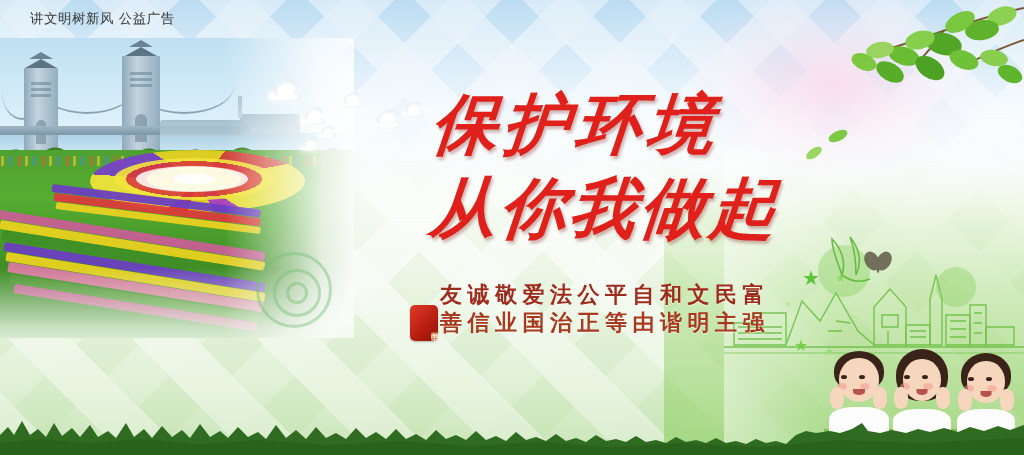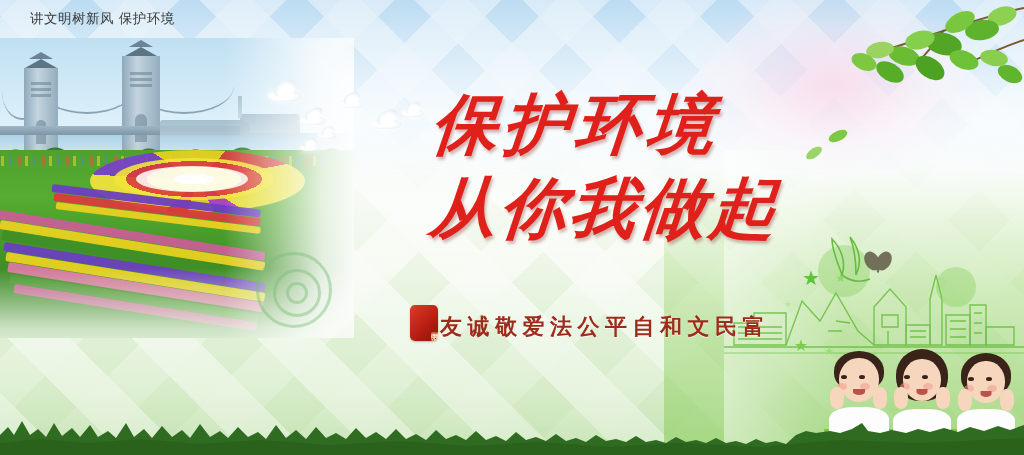--- a/index.html
+++ b/index.html
@@ -221,21 +221,20 @@
   .values {
     position:absolute; left:440px; top:280px;
     font-family:"DejaVu Serif","Liberation Serif",serif;
     font-weight:bold;
     color:#9e2b1c;
     font-size:22px;
     line-height:28px;
     letter-spacing:5.5px;
     white-space:nowrap;
     text-shadow:0 1px 0 rgba(255,255,255,.6);
-    margin-top:32px;
   }
   .values .row2 { color:#a8391f; }
 
   .seal {
     position:absolute; left:410px; top:305px; width:28px; height:36px;
     background:linear-gradient(135deg,#e03a28,#b51d10 60%,#8e1409);
     border-radius:5px;
     box-shadow:0 1px 2px rgba(0,0,0,.25);
     color:#ffe9c9; font-size:8px; line-height:8px;
     font-family:"DejaVu Serif","Liberation Serif",serif;
@@ -484,29 +483,30 @@
       L316 18 L326 29 L336 24 L346 30 L356 19 L366 29 L376 23 L386 30 L396 20 L406 30 L416 25 L426 31
       L436 21 L446 30 L456 26 L466 31 L476 22 L486 31 L496 27 L506 32 L516 23 L526 31 L536 28 L546 32
       L556 25 L566 32 L576 29 L586 33 L596 26 L606 32 L616 30 L626 33 L636 27 L646 33 L656 31 L666 34
       L676 28 L686 33 L696 31 L706 34 L716 29 L726 34 L736 32 L746 35 L756 30 L766 34 L776 32 L786 35
       L796 26 L806 22 L816 24 L830 22 L840 24 L852 20 L862 14 L868 22 L880 24 L892 21 L906 24 L918 20
       L930 23 L944 19 L958 23 L970 18 L984 22 L998 17 L1010 21 L1024 16 L1024 46 Z"></path>
     <path fill="#265b19" opacity="0.55" d="M0 46 L0 34 L40 30 L90 34 L140 30 L200 35 L260 31 L330 36 L400 32
       L470 37 L540 33 L610 38 L680 34 L760 38 L840 31 L920 34 L1024 29 L1024 46 Z"></path>
   </svg>
 
-  <div class="tagline">讲文明树新风  保护环境</div>
+  <div class="tagline">讲文明树新风  公益广告</div>
 
   <div class="headline">
     <div class="l1">保护环境</div>
     <div class="l2">从你我做起</div>
   </div>
 
   <div class="values">
     <div class="row1">友诚敬爱法公平自和文民富</div>
+    <div class="row2">善信业国治正等由谐明主强</div>
   </div>
 
   <div class="seal">
     <span>中国梦</span>
   </div>
 
   <div class="watermark-band"></div>
 
 </div>
 

